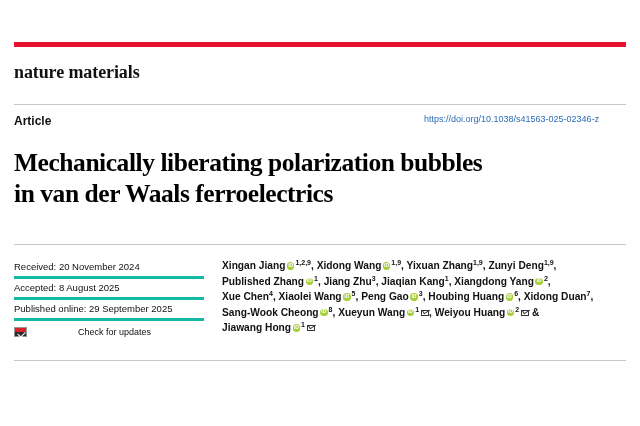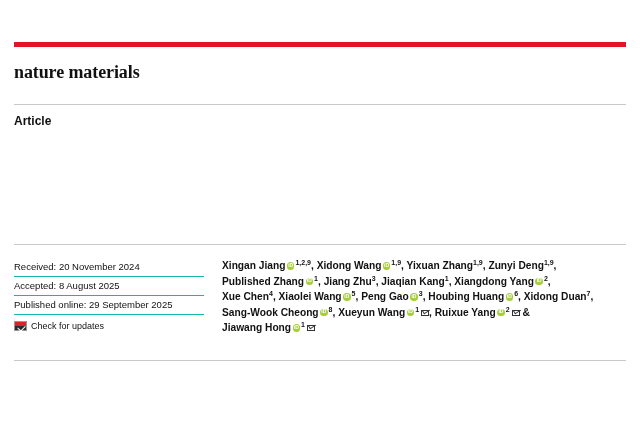--- a/index.html
+++ b/index.html
@@ -100,33 +100,34 @@
     position: absolute;
     left: 14px;
     top: 258px;
     width: 190px;
   }
   .meta-line {
     font-family: "Liberation Sans", sans-serif;
     font-size: 9.5px;
     color: #111111;
     padding: 3px 0 4px 0;
-    border-bottom: 1px solid #14b8a6;
+    border-bottom: 3px solid #14b8a6;
     white-space: nowrap;
   }
   .meta-line:last-of-type {
     border-bottom: none;
   }
   .check-updates {
     display: flex;
     align-items: center;
     margin-top: 6px;
     font-family: "Liberation Sans", sans-serif;
     font-size: 9px;
     color: #111111;
+    gap: 47px;
   }
   .crossmark {
     width: 13px;
     height: 10px;
     margin-right: 4px;
     background: linear-gradient(to bottom, #d8232a 0 50%, #2b2b2b 50% 100%);
     border: 1px solid #999;
     box-sizing: border-box;
     position: relative;
   }
@@ -224,37 +225,43 @@
   <div class="edge-bottom"></div>
 
   <div class="top-rule"></div>
 
   <div class="journal-title">nature materials</div>
 
   <div class="hairline rule-under-journal"></div>
 
   <div class="article-label">Article</div>
 
-
+  <a class="doi" href="#">https://doi.org/10.1038/s41563-025-02346-z</a>
+
+  <h1 class="paper-title">
+    <span>Mechanically liberating polarization bubbles</span>
+    <br>
+    <span>in van der Waals ferroelectrics</span>
+  </h1>
 
   <div class="hairline rule-under-title"></div>
 
   <div class="meta-col">
     <div class="meta-line">Received: 20 November 2024</div>
     <div class="meta-line">Accepted: 8 August 2025</div>
     <div class="meta-line">Published online: 29 September 2025</div>
     <div class="check-updates">
       <span class="crossmark"></span>
       <span>Check for updates</span>
     </div>
   </div>
 
   <div class="authors">
       <div><span>Xingan Jiang</span><span class="orcid"></span><sup>1,2,9</sup><span>, </span><span>Xidong Wang</span><span class="orcid"></span><sup>1,9</sup><span>, </span><span>Yixuan Zhang</span><sup>1,9</sup><span>, </span><span>Zunyi Deng</span><sup>1,9</sup><span>,</span></div>
       <div><span>Published Zhang</span><span class="orcid"></span><sup>1</sup><span>, </span><span>Jiang Zhu</span><sup>3</sup><span>, </span><span>Jiaqian Kang</span><sup>1</sup><span>, </span><span>Xiangdong Yang</span><span class="orcid"></span><sup>2</sup><span>,</span></div>
       <div><span>Xue Chen</span><sup>4</sup><span>, </span><span>Xiaolei Wang</span><span class="orcid"></span><sup>5</sup><span>, </span><span>Peng Gao</span><span class="orcid"></span><sup>3</sup><span>, </span><span>Houbing Huang</span><span class="orcid"></span><sup>6</sup><span>, </span><span>Xidong Duan</span><sup>7</sup><span>,</span></div>
-      <div><span>Sang-Wook Cheong</span><span class="orcid"></span><sup>8</sup><span>, </span><span>Xueyun Wang</span><span class="orcid"></span><sup>1</sup><span class="envelope"></span><span>, </span><span>Ruixue Yang</span><span class="orcid"></span><sup>2</sup><span class="envelope"></span><span> &amp; </span></div>
+      <div><span>Sang-Wook Cheong</span><span class="orcid"></span><sup>8</sup><span>, </span><span>Xueyun Wang</span><span class="orcid"></span><sup>1</sup><span class="envelope"></span><span>, </span><span>Weiyou Huang</span><span class="orcid"></span><sup>2</sup><span class="envelope"></span><span> &amp; </span></div>
       <div><span>Jiawang Hong</span><span class="orcid"></span><sup>1</sup><span class="envelope"></span></div>
     </div>
 
   <div class="hairline rule-bottom"></div>
 
 </div>
 
 </body></html>

